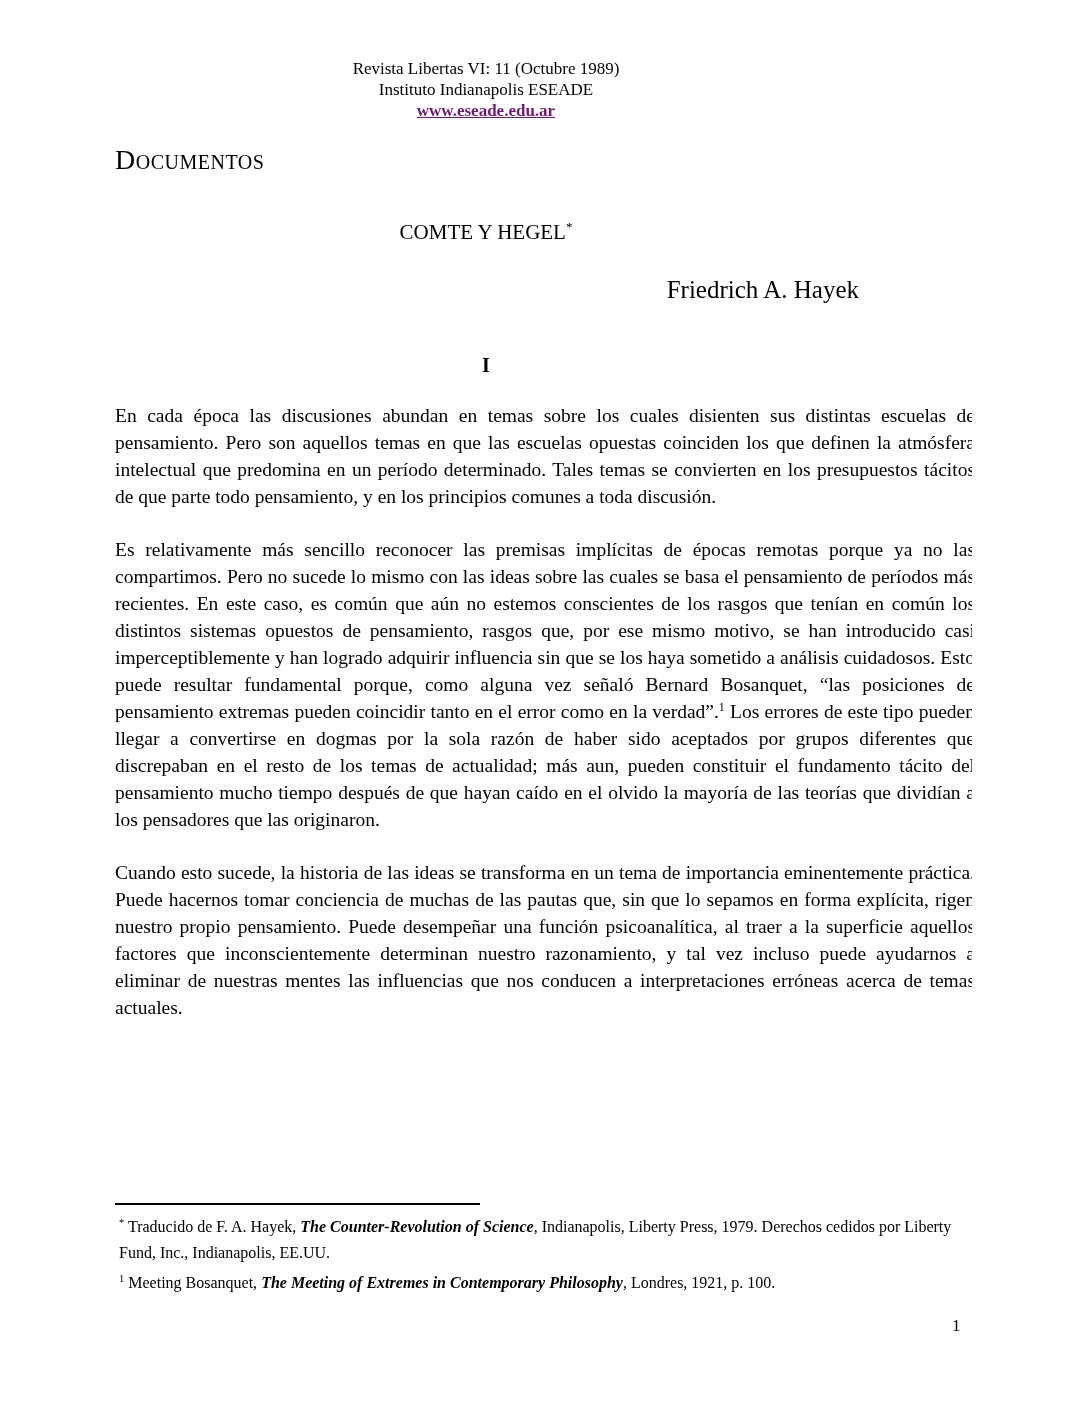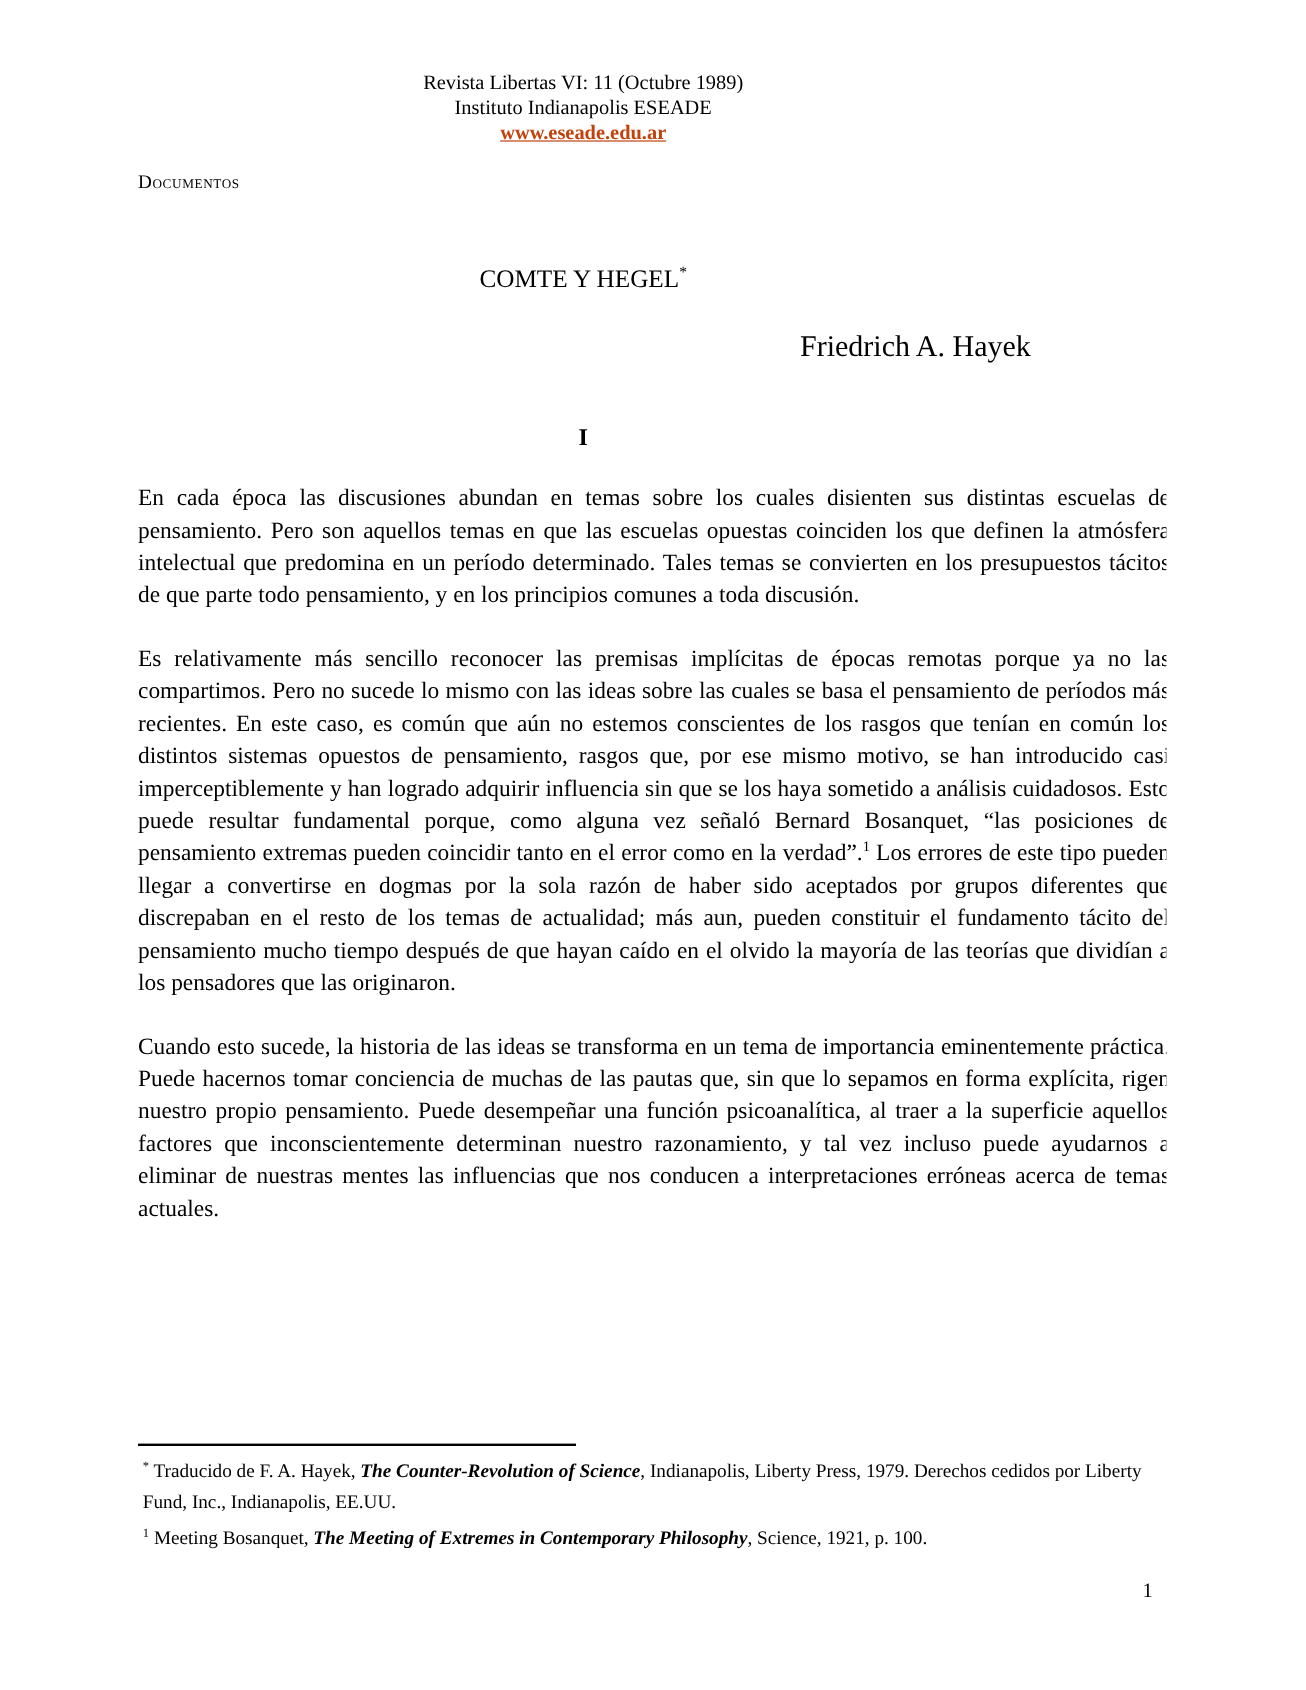--- a/index.html
+++ b/index.html
@@ -19,31 +19,31 @@
   .header {
     position: absolute;
     top: 58px;
     left: 0;
     right: 0;
     text-align: center;
     font-size: 17px;
     line-height: 21px;
   }
   .header .link {
-    color: #c2410c;
+    color: #701a75;
     font-weight: bold;
     text-decoration: underline;
     cursor: pointer;
   }
   .kicker {
     position: absolute;
     top: 144px;
     left: 115px;
     font-variant: small-caps;
-    font-size: 16px;
+    font-size: 28px;
     letter-spacing: 0.5px;
   }
   .title {
     position: absolute;
     top: 220px;
     left: 0;
     right: 0;
     text-align: center;
     font-weight: normal;
     font-size: 21px;
@@ -140,18 +140,18 @@
 
   <div class="body-text">
     <p>En cada época las discusiones abundan en temas sobre los cuales disienten sus distintas escuelas de pensamiento. Pero son aquellos temas en que las escuelas opuestas coinciden los que definen la atmósfera intelectual que predomina en un período determinado. Tales temas se convierten en los presupuestos tácitos de que parte todo pensamiento, y en los principios comunes a toda discusión.</p>
     <p><span>Es relativamente más sencillo reconocer las premisas implícitas de épocas remotas porque ya no las compartimos. Pero no sucede lo mismo con las ideas sobre las cuales se basa el pensamiento de períodos más recientes. En este caso, es común que aún no estemos conscientes de los rasgos que tenían en común los distintos sistemas opuestos de pensamiento, rasgos que, por ese mismo motivo, se han introducido casi imperceptiblemente y han logrado adquirir influencia sin que se los haya sometido a análisis cuidadosos. Esto puede resultar fundamental porque, como alguna vez señaló Bernard Bosanquet, “las posiciones de pensamiento extremas pueden coincidir tanto en el error como en la verdad”.</span><sup>1</sup><span> Los errores de este tipo pueden llegar a convertirse en dogmas por la sola razón de haber sido aceptados por grupos diferentes que discrepaban en el resto de los temas de actualidad; más aun, pueden constituir el fundamento tácito del pensamiento mucho tiempo después de que hayan caído en el olvido la mayoría de las teorías que dividían a los pensadores que las originaron.</span></p>
     <p>Cuando esto sucede, la historia de las ideas se transforma en un tema de importancia eminentemente práctica. Puede hacernos tomar conciencia de muchas de las pautas que, sin que lo sepamos en forma explícita, rigen nuestro propio pensamiento. Puede desempeñar una función psicoanalítica, al traer a la superficie aquellos factores que inconscientemente determinan nuestro razonamiento, y tal vez incluso puede ayudarnos a eliminar de nuestras mentes las influencias que nos conducen a interpretaciones erróneas acerca de temas actuales.</p>
   </div>
 
   <div class="footnotes">
     <div class="footnote-rule"></div>
     <div class="footnote-item"><sup>*</sup><span> Traducido de F. A. Hayek, </span><span class="work">The Counter-Revolution of Science</span><span>, Indianapolis, Liberty Press, 1979. Derechos cedidos por Liberty Fund, Inc., Indianapolis, EE.UU.</span></div>
-    <div class="footnote-item"><sup>1</sup><span> Meeting Bosanquet, </span><span class="work">The Meeting of Extremes in Contemporary Philosophy</span><span>, Science, 1921, p. 100.</span></div>
+    <div class="footnote-item"><sup>1</sup><span> Meeting Bosanquet, </span><span class="work">The Meeting of Extremes in Contemporary Philosophy</span><span>, Londres, 1921, p. 100.</span></div>
   </div>
 
   <div class="page-number">1</div>
 
 </div>
 
 </body></html>

